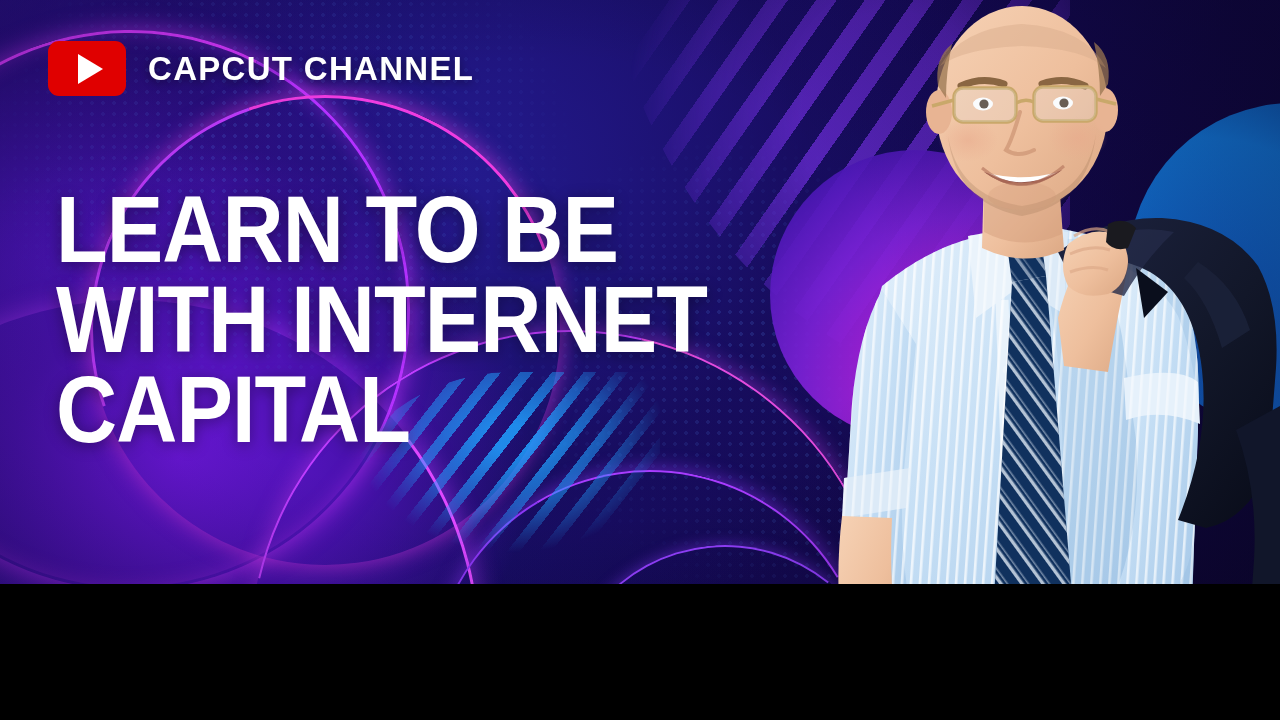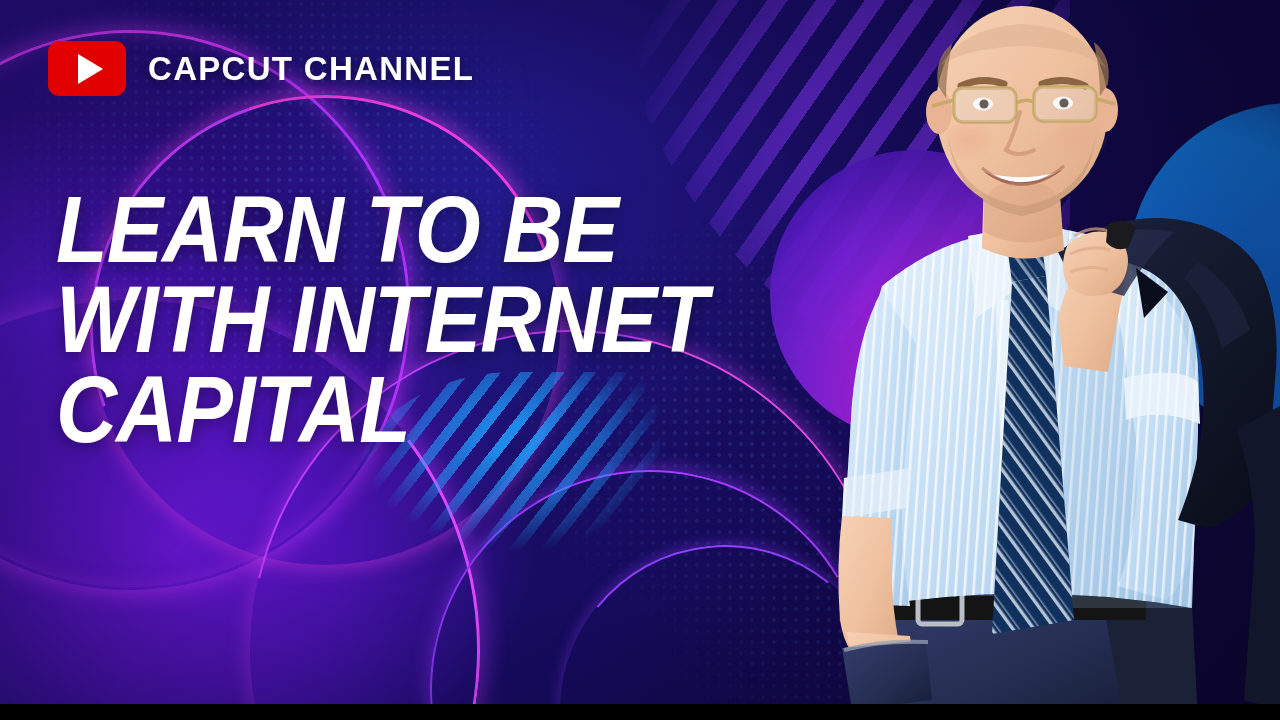--- a/index.html
+++ b/index.html
@@ -6,21 +6,21 @@
 
   html, body {
     width:1280px; height:720px;
     background:#000;
     font-family:"Liberation Sans", sans-serif;
     overflow:hidden;
   }
 
   #thumbnail {
     position:relative;
-    width:1280px; height:704px;
+    width:1280px; height:584px;
     overflow:hidden;
     background:#150a52;
   }
 
   
 
   .bg-base {
     position:absolute; inset:0;
     background:
       radial-gradient(ellipse 520px 460px at 14% 78%, #6a17d8 0%, #4a12b0 32%, rgba(40,12,120,0) 68%),
@@ -179,21 +179,20 @@
     text-shadow:0 2px 10px rgba(0,0,0,0.45);
   }
 
   
 
   .headline {
     position:absolute;
     left:56px; top:185px;
     z-index:40;
     width:820px;
-    font-style:italic;
   }
   .hl-line {
     color:#ffffff;
     font-size:94px;
     font-weight:bold;
     line-height:0.96;
     letter-spacing:-1px;
     transform:scaleX(0.90);
     transform-origin:left center;
     white-space:nowrap;

